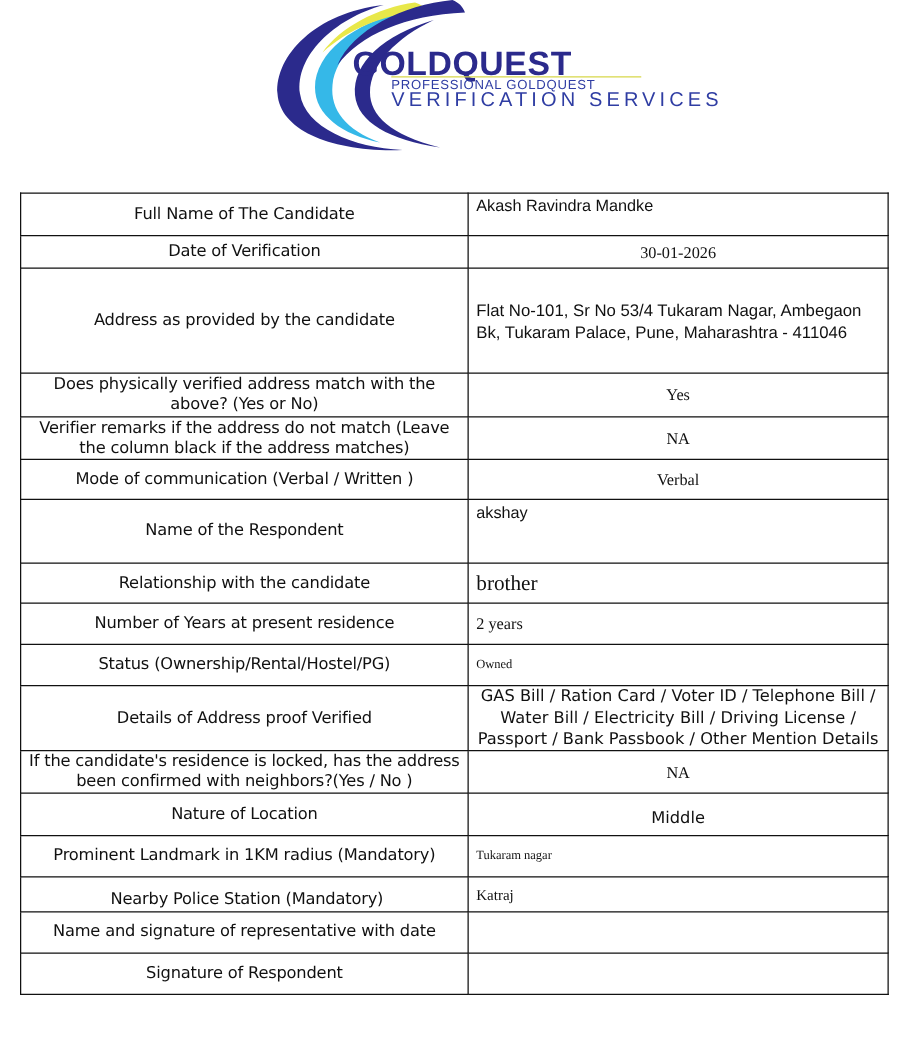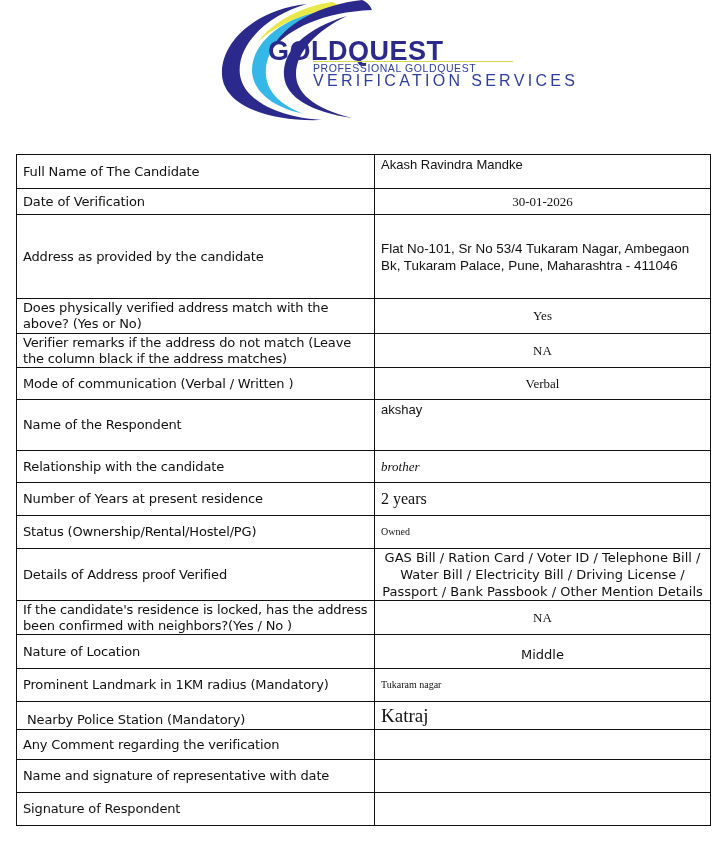--- a/index.html
+++ b/index.html
@@ -1,27 +1,27 @@
 <!DOCTYPE html>
 <html><head>
   <meta charset="utf-8">
   <style>
     html, body { margin: 0; padding: 0; background: #ffffff; }
     body { width: 721px; height: 841px; position: relative; overflow: hidden; font-family: "DejaVu Sans", sans-serif; color: #111; }
 
     .logo { position: absolute; left: 212px; top: 0; width: 310px; height: 128px; }
     .logo svg { position: absolute; left: 0; top: 0; }
-    .logo .brand { position: absolute; left: 56px; top: 36px; font-family: "Liberation Sans", sans-serif; font-weight: bold; font-size: 27px; letter-spacing: 0.5px; color: #2b2a8c; white-space: nowrap; }
+    .logo .brand { position: absolute; left: 70px; top: 36px; font-family: "Liberation Sans", sans-serif; font-weight: bold; font-size: 27px; letter-spacing: 0.5px; color: #2b2a8c; white-space: nowrap; }
     .logo .tag1 { position: absolute; left: 101px; top: 62px; font-family: "Liberation Sans", sans-serif; font-size: 10.5px; color: #2f3da3; letter-spacing: 0.6px; white-space: nowrap; }
     .logo .tag2 { position: absolute; left: 101px; top: 72px; font-family: "Liberation Sans", sans-serif; font-size: 16px; color: #2f3da3; letter-spacing: 3.3px; white-space: nowrap; }
     .logo .underline { position: absolute; left: 101px; top: 61px; width: 200px; height: 1px; background: #d8d84a; }
 
     table.form { position: absolute; left: 16px; top: 154px; width: 695px; border-collapse: collapse; table-layout: fixed; }
     table.form td { border: 1px solid #111; padding: 0 6px; vertical-align: middle; font-size: 13px; line-height: 16px; overflow: hidden; }
-    td.label { width: 345px; font-family: "DejaVu Sans", sans-serif; font-size: 12.6px; color: #111; letter-spacing: -0.15px; }
+    td.label { width: 345px; font-family: "DejaVu Sans", sans-serif; font-size: 12.6px; color: #111; letter-spacing: -0.15px; text-align: center; }
     td.val { padding-left: 2px; }
     .v-arial { font-family: "Liberation Sans", sans-serif; font-size: 13px; }
     .v-times { font-family: "Liberation Serif", serif; font-size: 14px; }
     .v-tahoma { font-family: "DejaVu Sans", sans-serif; font-size: 12.6px; }
     .center { text-align: center; }
     .top { vertical-align: top !important; }
     .top .inner { padding-top: 2px; }
   </style>
 </head>
 <body>
@@ -69,25 +69,25 @@
     <td class="val v-times center">Verbal</td>
   </tr>
   <tr style="height:51px">
     <td class="label">Name of the Respondent</td>
     <td class="val v-arial top">
           <div class="inner">akshay</div>
         </td>
   </tr>
   <tr style="height:32px">
     <td class="label">Relationship with the candidate</td>
-    <td class="val v-times" style="font-size:13px;font-style:italic;">brother</td>
+    <td class="val v-times" style="font-size:17px;">brother</td>
   </tr>
   <tr style="height:33px">
     <td class="label">Number of Years at present residence</td>
-    <td class="val v-times" style="font-size:16px;margin-left:32px;">2 years</td>
+    <td class="val v-times" style="font-size:13px;margin-left:32px;">2 years</td>
   </tr>
   <tr style="height:33px">
     <td class="label">Status (Ownership/Rental/Hostel/PG)</td>
     <td class="val v-times" style="font-size:10px;">Owned</td>
   </tr>
   <tr style="height:51px">
     <td class="label">Details of Address proof Verified</td>
     <td class="val v-tahoma center" style="line-height:17px;">GAS Bill / Ration Card / Voter ID / Telephone Bill / Water Bill / Electricity Bill / Driving License / Passport / Bank Passbook / Other Mention Details</td>
   </tr>
   <tr style="height:34px">
@@ -97,25 +97,21 @@
   <tr style="height:34px">
     <td class="label">Nature of Location</td>
     <td class="val v-tahoma center" style="padding-top:6px;">Middle</td>
   </tr>
   <tr style="height:33px">
     <td class="label">Prominent Landmark in 1KM radius (Mandatory)</td>
     <td class="val v-times" style="font-size:10px;">Tukaram nagar</td>
   </tr>
   <tr style="height:28px">
     <td class="label" style="vertical-align:bottom;padding-bottom:1px;padding-left:10px;">Nearby Police Station (Mandatory)</td>
-    <td class="val v-times" style="font-size:19px;">Katraj</td>
-  </tr>
-  <tr style="height:30px">
-    <td class="label">Any Comment regarding the verification</td>
-    <td class="val"></td>
+    <td class="val v-times" style="font-size:12px;">Katraj</td>
   </tr>
   <tr style="height:33px">
     <td class="label">Name and signature of representative with date</td>
     <td class="val"></td>
   </tr>
   <tr style="height:33px">
     <td class="label">Signature of Respondent</td>
     <td class="val"></td>
   </tr>
 </tbody>

